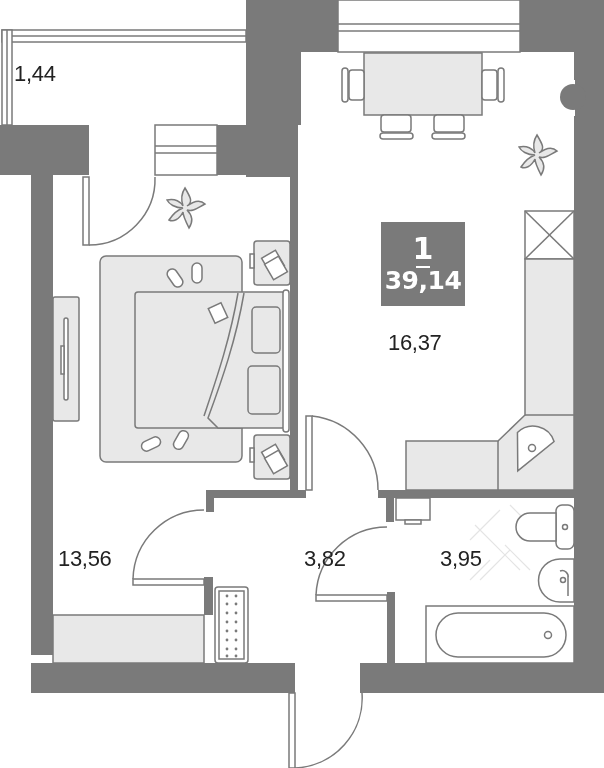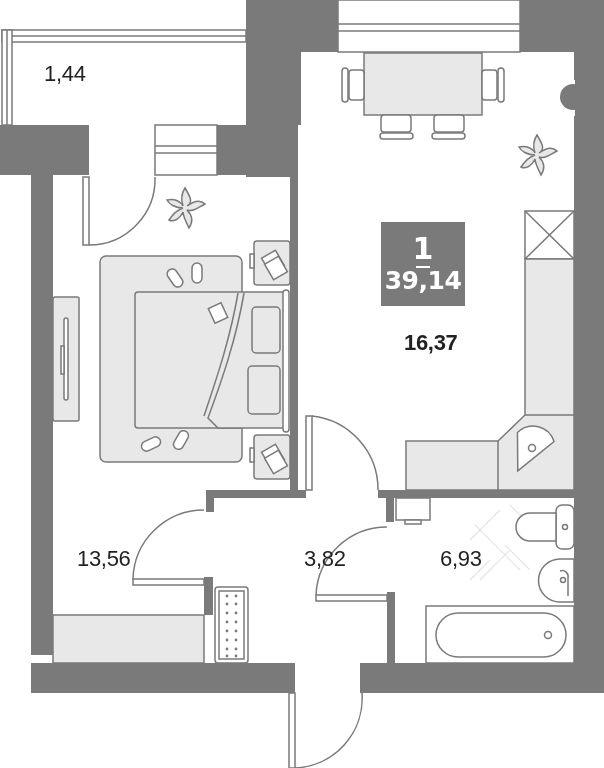--- a/index.html
+++ b/index.html
@@ -201,23 +201,23 @@
     </g>
 
     <g fill="#ffffff">
       <rect x="426" y="606" width="148" height="57"></rect>
       <rect x="436" y="613" width="130" height="44" rx="22"></rect>
       <circle cx="548" cy="635" r="3.5"></circle>
     </g>
   </g>
 </svg>
 
-<div class="room-label" style="left:44px; top:61px;text-align:center;">1,44</div>
-<div class="room-label" style="left:404px; top:330px;font-weight:bold;">16,37</div>
-<div class="room-label" style="left:77px; top:546px;">13,56</div>
+<div class="room-label" style="left:14px; top:61px;text-align:center;">1,44</div>
+<div class="room-label" style="left:388px; top:330px;">16,37</div>
+<div class="room-label" style="left:58px; top:546px;">13,56</div>
 <div class="room-label" style="left:256px; top:546px;margin-left:48px;">3,82</div>
-<div class="room-label" style="left:440px; top:546px;">6,93</div>
+<div class="room-label" style="left:440px; top:546px;">3,95</div>
 
 <div class="badge">
   <span class="rooms">1</span>
   <span class="bar"></span>
   <span class="total">39,14</span>
 </div>
 
 </body></html>

